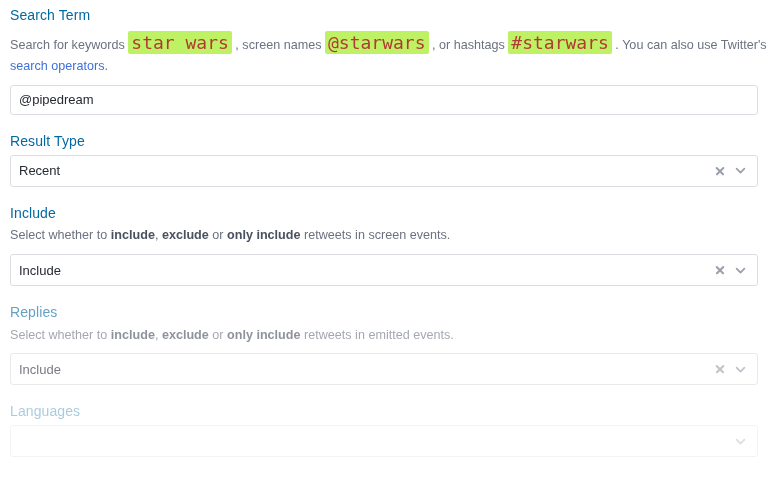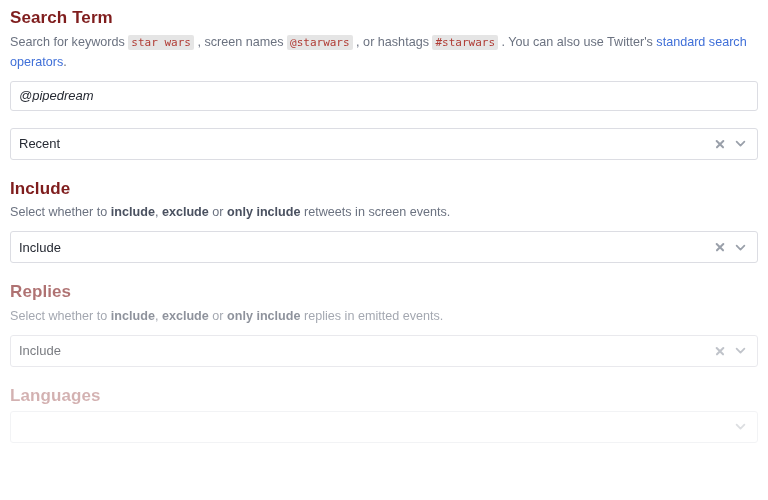--- a/index.html
+++ b/index.html
@@ -21,46 +21,46 @@
     width: 768px;
   }
 
   .field-group {
     margin-bottom: 17px;
   }
   .field-group.dim-1 { opacity: 0.62; }
   .field-group.dim-2 { opacity: 0.34; }
 
   .field-label {
-    font-size: 17px;
-    font-weight: bold;
-    color: #7f1d1d;
+    font-size: 14px;
+    font-weight: normal;
+    color: #0369a1;
     line-height: 1.4;
     margin: 0 0 3px 0;
     letter-spacing: 0.1px;
   }
 
   .field-desc {
     font-size: 12.6px;
     color: #6b7280;
     line-height: 1.58;
     margin: 0 0 8px 0;
   }
 
   .field-desc b {
     font-weight: bold;
     color: #4a5160;
   }
 
   .field-desc code,
   .code-chip {
     font-family: "DejaVu Sans Mono", monospace;
-    font-size: 11px;
+    font-size: 18px;
     color: #b03b34;
-    background: #e5e5e5;
+    background: #bef264;
     padding: 1px 3px;
     border-radius: 2px;
     white-space: nowrap;
   }
 
   .field-desc a,
   .desc-link {
     color: #3f6fd8;
     text-decoration: none;
   }
@@ -86,21 +86,20 @@
     font-size: 13px;
     color: #262a33;
     line-height: 1;
     flex: 1 1 auto;
     white-space: nowrap;
     overflow: hidden;
   }
 
   .control.textbox .control-value {
     color: #262a33;
-    font-style: italic;
   }
 
   .control-adornments {
     display: flex;
     align-items: center;
     gap: 9px;
     flex: 0 0 auto;
     margin-right: 2px;
   }
 
@@ -143,20 +142,21 @@
 <div class="form-root" id="form-root">
     <div class="field-group">
       <div class="field-label">Search Term</div>
       <div class="field-desc"><span class="sep">Search for keywords </span><code class="code-chip">star wars</code><span class="sep"> , screen names </span><code class="code-chip">@starwars</code><span class="sep"> , or hashtags </span><code class="code-chip">#starwars</code><span class="sep"> . You can also use Twitter's </span><a class="desc-link" href="#">standard search operators</a><span class="sep">.</span></div>
       <div class="control textbox tall">
         <span class="control-value">@pipedream</span>
         <span class="control-adornments"></span>
       </div>
     </div>
     <div class="field-group">
+      <div class="field-label">Result Type</div>
       <div class="control">
         <span class="control-value">Recent</span>
         <span class="control-adornments">
           <span class="clear-icon"></span>
           <span class="chevron-icon">
             <svg width="13" height="13" viewBox="0 0 13 13">
               <path d="M2.6 4.6 L6.5 8.6 L10.4 4.6" fill="none" stroke="#9aa0aa" stroke-width="1.7" stroke-linecap="round" stroke-linejoin="round"></path>
             </svg>
           </span>
         </span>
@@ -172,21 +172,21 @@
           <span class="chevron-icon">
             <svg width="13" height="13" viewBox="0 0 13 13">
               <path d="M2.6 4.6 L6.5 8.6 L10.4 4.6" fill="none" stroke="#9aa0aa" stroke-width="1.7" stroke-linecap="round" stroke-linejoin="round"></path>
             </svg>
           </span>
         </span>
       </div>
     </div>
     <div class="field-group dim-1">
       <div class="field-label">Replies</div>
-      <div class="field-desc"><span class="sep">Select whether to </span><b>include</b><span class="sep">, </span><b>exclude</b><span class="sep"> or </span><b>only include</b><span class="sep"> replies in emitted events.</span></div>
+      <div class="field-desc"><span class="sep">Select whether to </span><b>include</b><span class="sep">, </span><b>exclude</b><span class="sep"> or </span><b>only include</b><span class="sep"> retweets in emitted events.</span></div>
       <div class="control">
         <span class="control-value">Include</span>
         <span class="control-adornments">
           <span class="clear-icon"></span>
           <span class="chevron-icon">
             <svg width="13" height="13" viewBox="0 0 13 13">
               <path d="M2.6 4.6 L6.5 8.6 L10.4 4.6" fill="none" stroke="#9aa0aa" stroke-width="1.7" stroke-linecap="round" stroke-linejoin="round"></path>
             </svg>
           </span>
         </span>

